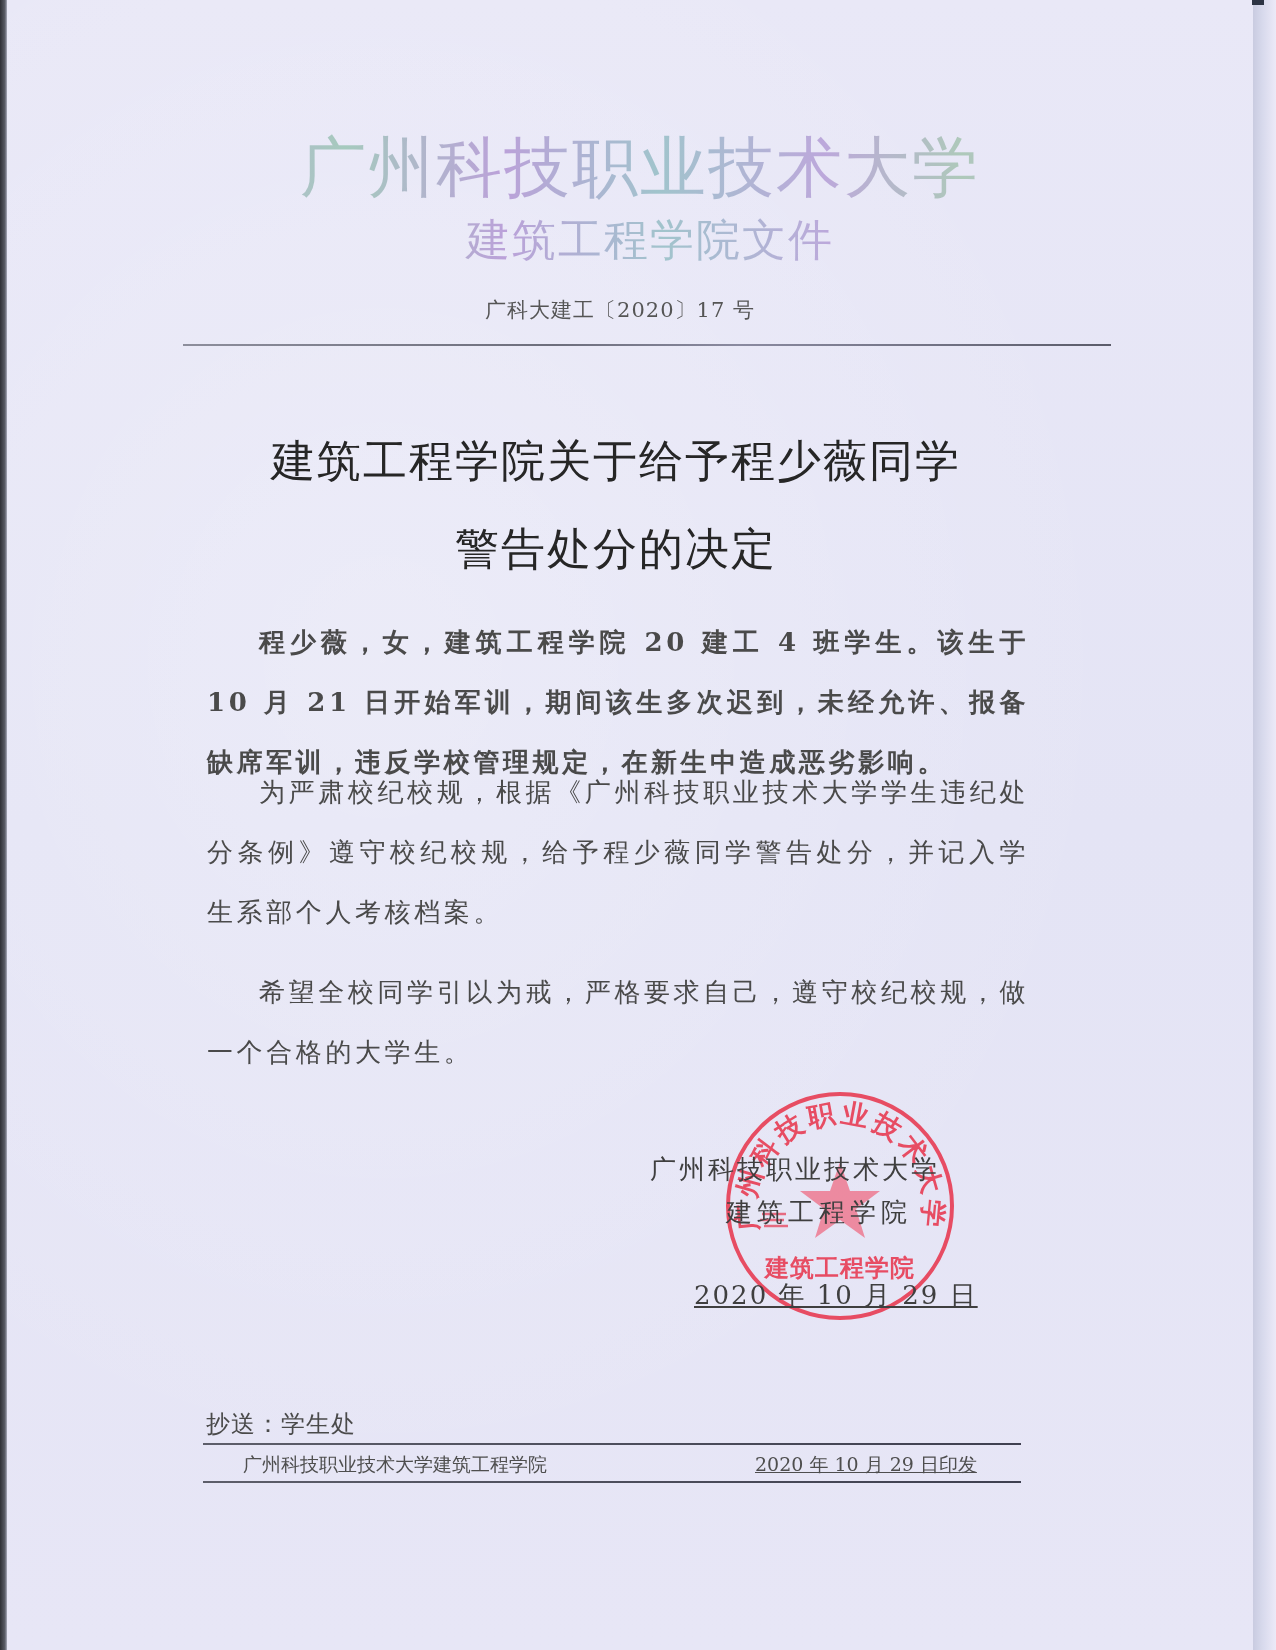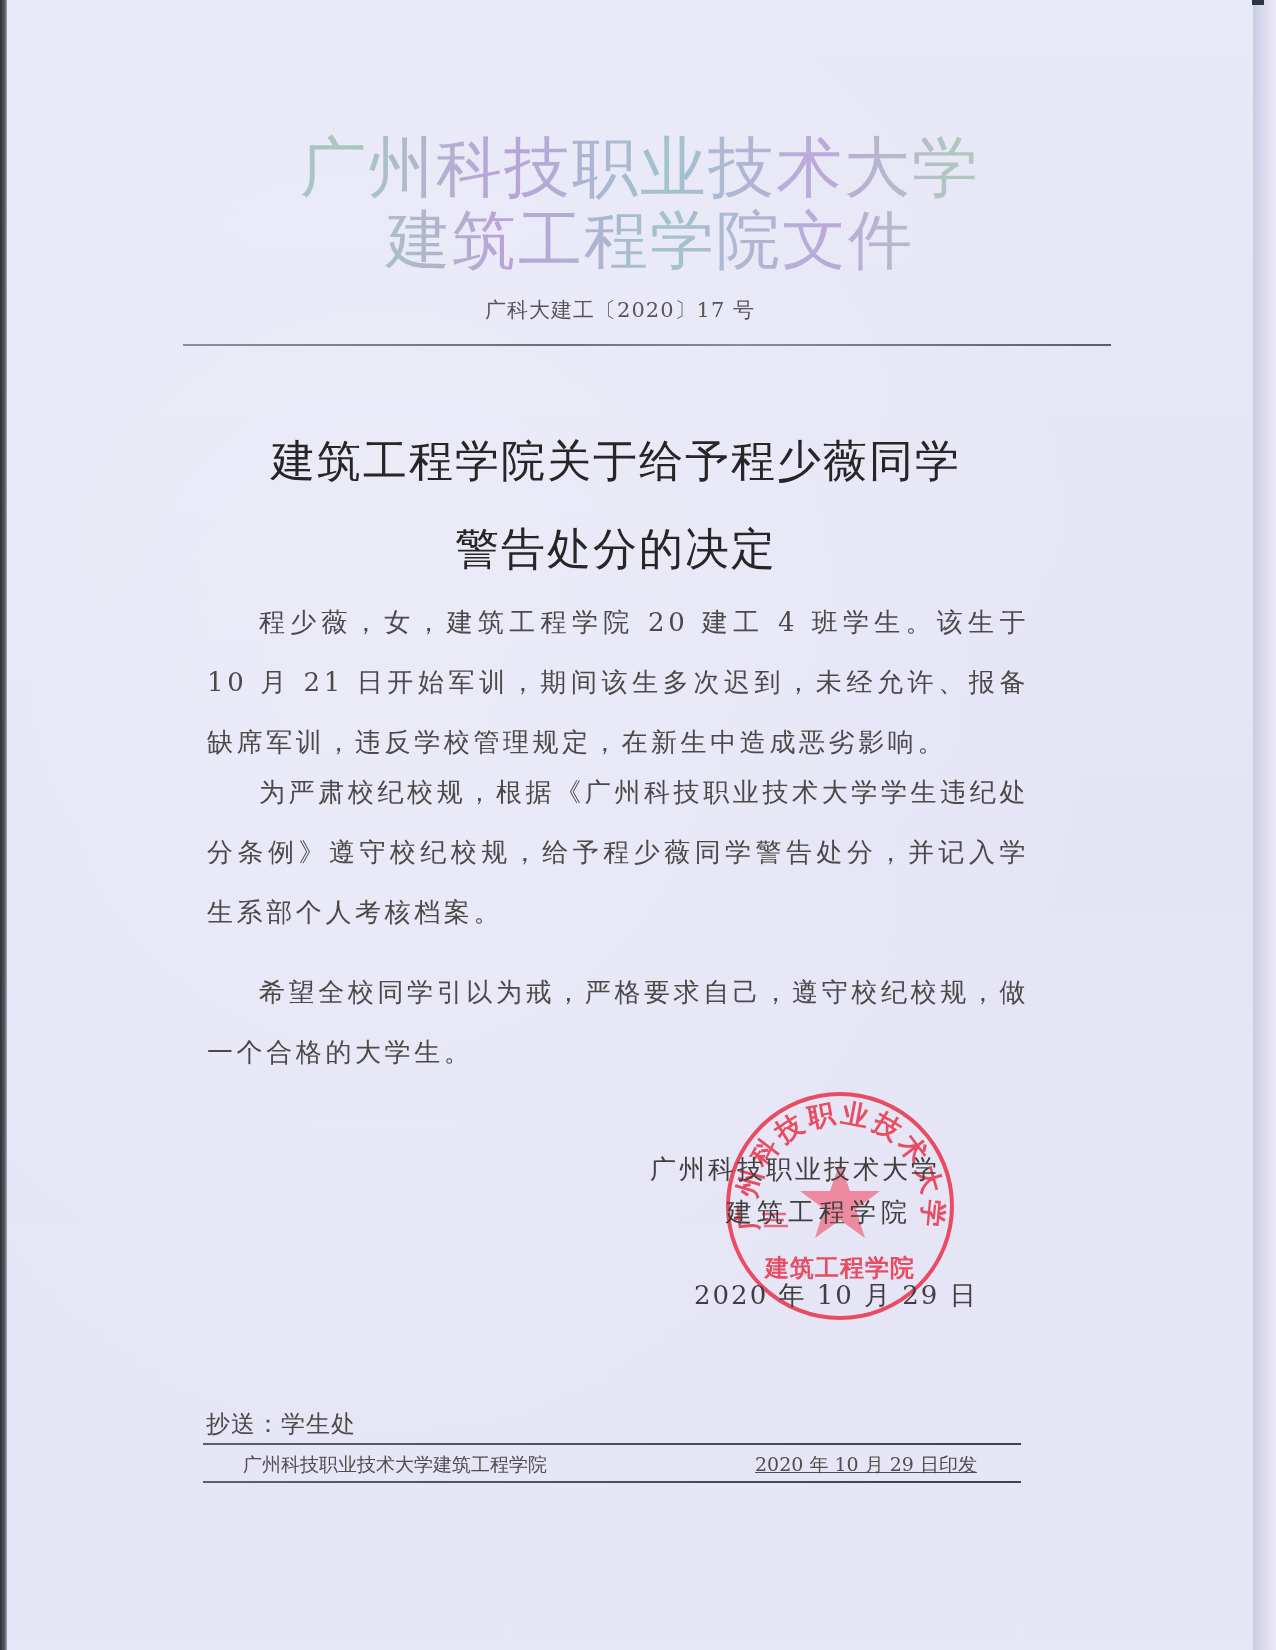--- a/index.html
+++ b/index.html
@@ -57,21 +57,21 @@
       background-clip: text;
       opacity: 0.9;
     }
     .masthead.line1 {
       top: 128px;
       font-size: 66px;
       line-height: 80px;
     }
     .masthead.line2 {
       top: 200px;
-      font-size: 64px;
+      font-size: 44px;
       line-height: 80px;
       padding-left: 10px;
     }
 
     .doc-number {
       position: absolute;
       top: 296px;
       left: 0;
       width: 1240px;
       text-align: center;
@@ -110,35 +110,35 @@
       font-size: 26px;
       line-height: 60px;
       color: #4a4a4a;
       letter-spacing: 3.6px;
       text-align: justify;
     }
     .para {
       margin: 0;
       text-indent: 2em;
     }
-    .body-text.p1 { top: 592px; }
+    .body-text.p1 { top: 612px; font-weight: bold; }
     .body-text.p2 { top: 762px; }
     .body-text.p3 { top: 962px; }
 
     
     .sig {
       position: absolute;
       font-size: 26px;
       color: #3f3f3f;
       letter-spacing: 3px;
       z-index: 3;
     }
     .sig.org { top: 1152px; left: 650px; }
     .sig.dept { top: 1195px; left: 726px; letter-spacing: 5px; }
-    .sig.date { top: 1278px; left: 694px; letter-spacing: 2px; }
+    .sig.date { top: 1278px; left: 694px; letter-spacing: 2px; text-decoration: underline; }
 
     
     .stamp {
       position: absolute;
       left: 722px;
       top: 1088px;
       width: 236px;
       height: 236px;
       z-index: 2;
       opacity: 0.88;

